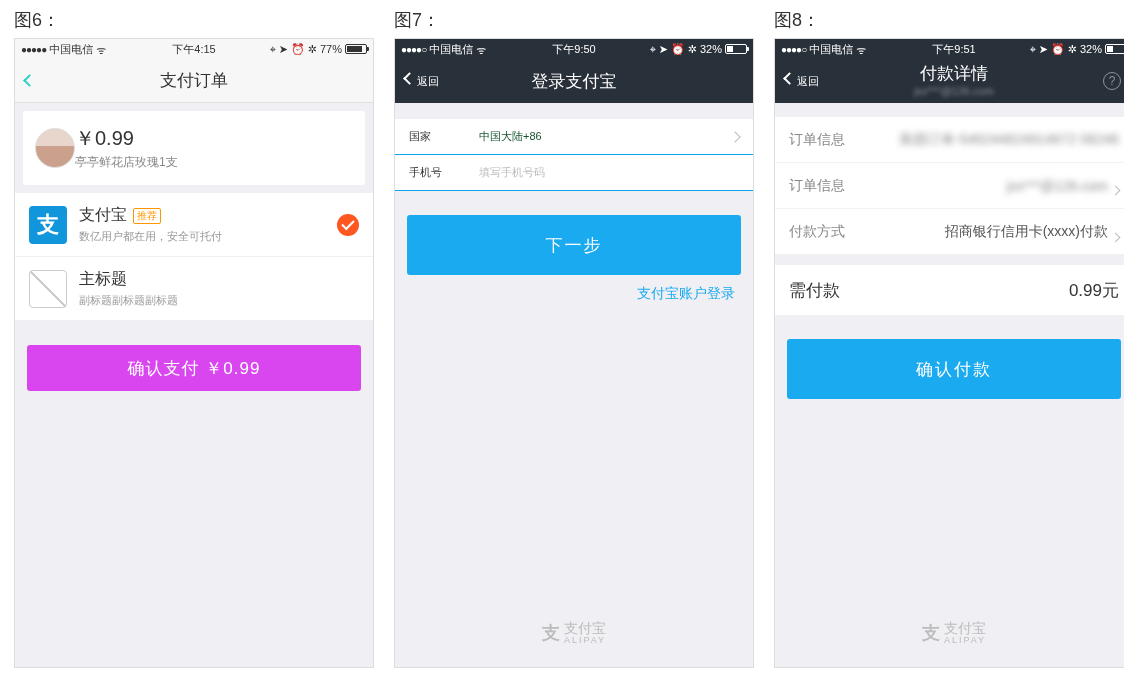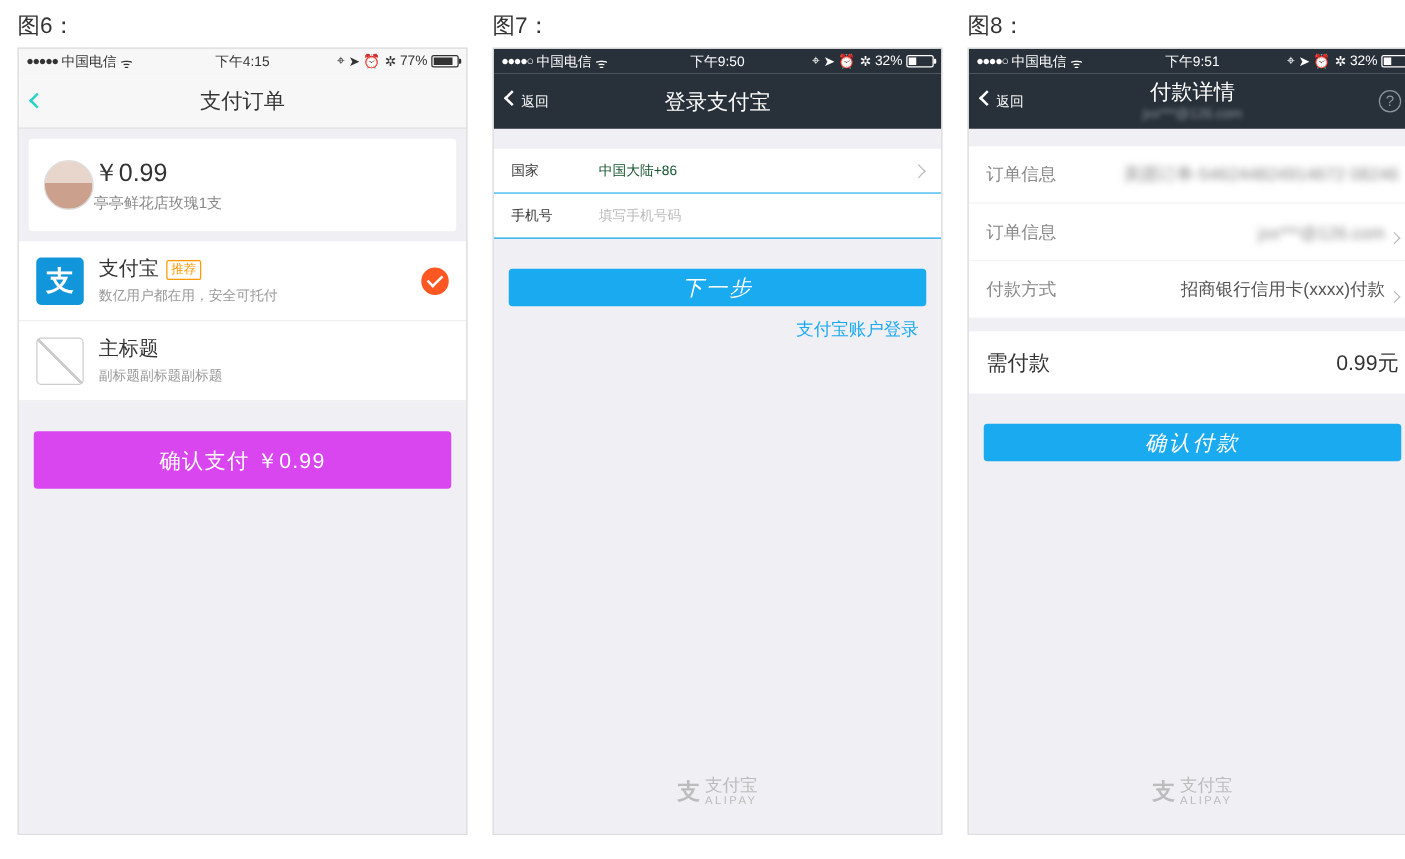--- a/index.html
+++ b/index.html
@@ -53,21 +53,21 @@
 .check { position:absolute; right:14px; width:22px; height:22px; border-radius:50%; background:#ff5722; display:flex; align-items:center; justify-content:center; }
 .check::after { content:''; width:10px; height:5px; border-left:2px solid #fff; border-bottom:2px solid #fff; transform:rotate(-45deg); margin-top:-3px;}
 .confirm-btn { margin:24px 12px; background:#d946ef; color:#fff; font-size:17px; height:46px; border-radius:3px; display:flex; align-items:center; justify-content:center; cursor:pointer; letter-spacing:1px;}
 
 
 .form-row { background:#fff; display:flex; align-items:center; padding:0 14px; height:36px; border-bottom:1px solid #0ea5e9; font-size:11px; position:relative;}
 .form-row .lab { width:70px; color:#333; }
 .form-row .val { color:#14532d; }
 .form-row .ph { color:#bbb; }
 .form-row .chev-r { position:absolute; right:14px; width:8px; height:8px; border-top:1.5px solid #bbb; border-right:1.5px solid #bbb; transform:rotate(45deg); }
-.nextbtn { margin:24px 12px 10px; background:#1aaaf0; color:#fff; height:30px; border-radius:3px; display:flex; align-items:center; justify-content:center; font-size:17px; cursor:pointer; letter-spacing:2px;font-style:italic;}
+.nextbtn { margin:24px 12px 10px; background:#1aaaf0; color:#fff; height:60px; border-radius:3px; display:flex; align-items:center; justify-content:center; font-size:17px; cursor:pointer; letter-spacing:2px;}
 .alt-login { text-align:right; padding-right:18px; font-size:14px; color:#1aaaf0; cursor:pointer; }
 .brand { position:absolute; bottom:22px; left:50%; transform:translateX(-50%); color:#bcbcbc; font-size:14px; display:flex; align-items:center; gap:4px;}
 .brand .sub2 { font-size:9px; letter-spacing:2px; margin-top:1px;}
 .brandcol { display:flex; flex-direction:column; align-items:flex-start; line-height:1;}
 
 
 .info-row { display:flex; align-items:center; justify-content:space-between; padding:0 14px; height:46px; background:#fff; border-bottom:1px solid #f2f2f2; font-size:14px;}
 .info-row .lab { color:#888; }
 .info-row .val { color:#555; display:flex; align-items:flex-end; gap:4px;}
 .info-row .val.blur { filter:blur(3px); color:#888;}

